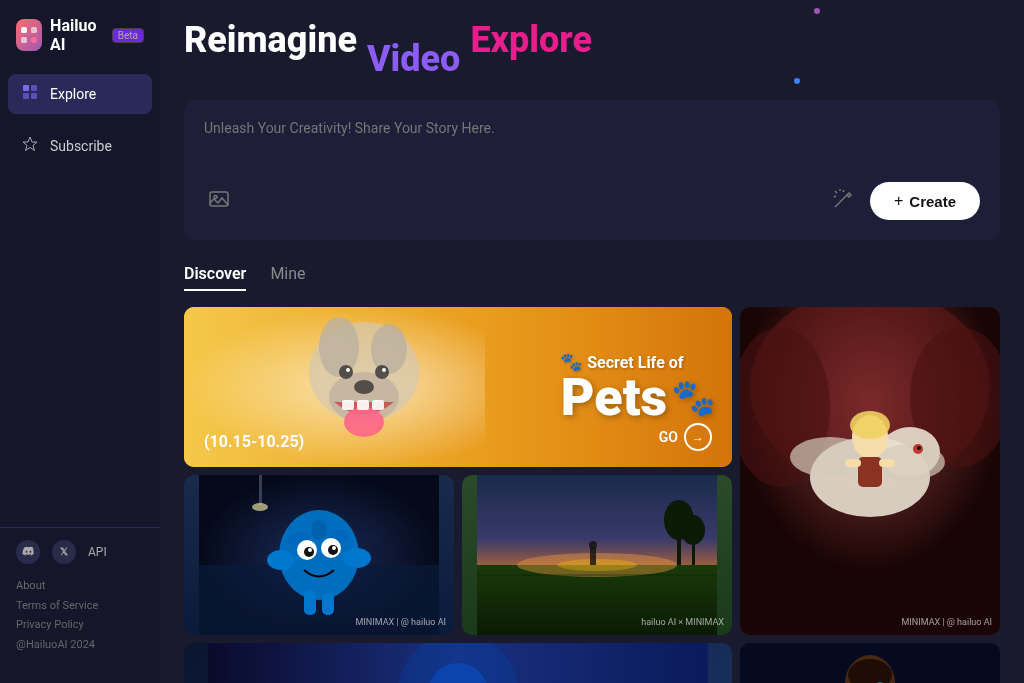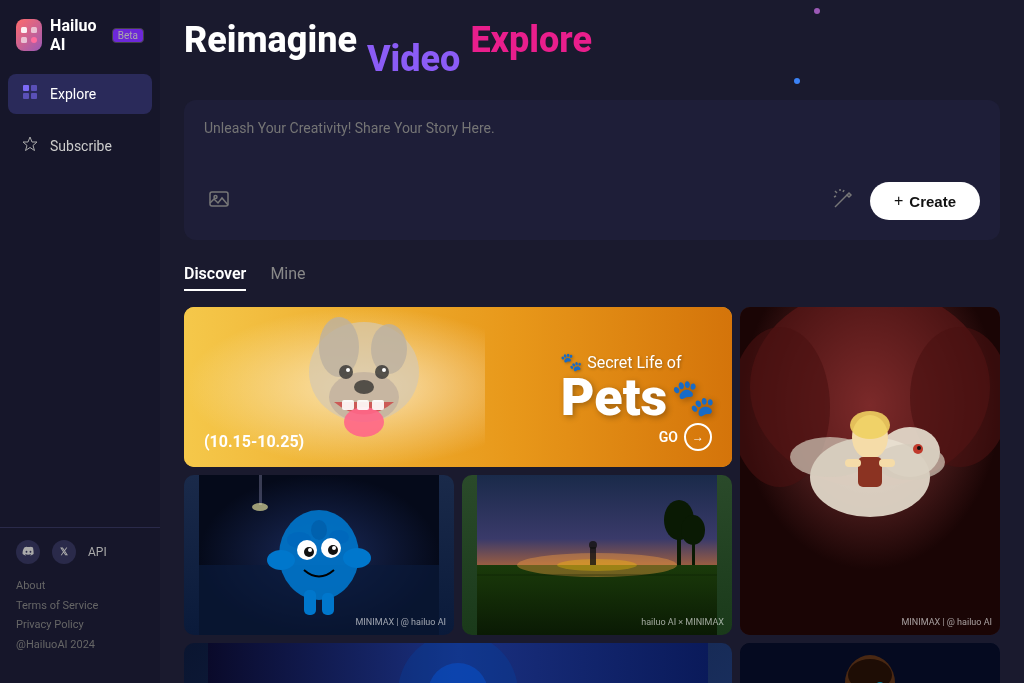--- a/index.html
+++ b/index.html
@@ -497,21 +497,21 @@
 
           <circle cx="82" cy="55" r="7" fill="#333" opacity="0.8"></circle>
           <circle cx="118" cy="55" r="7" fill="#333" opacity="0.8"></circle>
           <circle cx="84" cy="53" r="2" fill="#fff"></circle>
           <circle cx="120" cy="53" r="2" fill="#fff"></circle>
 
           <ellipse cx="100" cy="70" rx="10" ry="7" fill="#222" opacity="0.7"></ellipse>
         </svg>
 
         <div class="banner-text" style="right:16px;top:50%;transform:translateY(-50%);">
-          <div style="font-size:16px;font-weight:400;color:#fff;text-shadow:1px 1px 3px rgba(0,0,0,0.3);">
+          <div style="font-size:16px;font-weight:700;color:#fff;text-shadow:1px 1px 3px rgba(0,0,0,0.3);">
             <span style="font-size:18px;">🐾</span>
             <span>Secret Life of</span>
           </div>
           <div style="font-size:52px;font-weight:900;color:#fff;text-shadow:2px 2px 6px rgba(0,0,0,0.3);line-height:1;display:flex;align-items:center;gap:4px;">
             <span>Pets</span>
             <span style="font-size:36px;">🐾</span>
           </div>
         </div>
         <div class="banner-date">(10.15-10.25)</div>
         <div class="banner-go">

